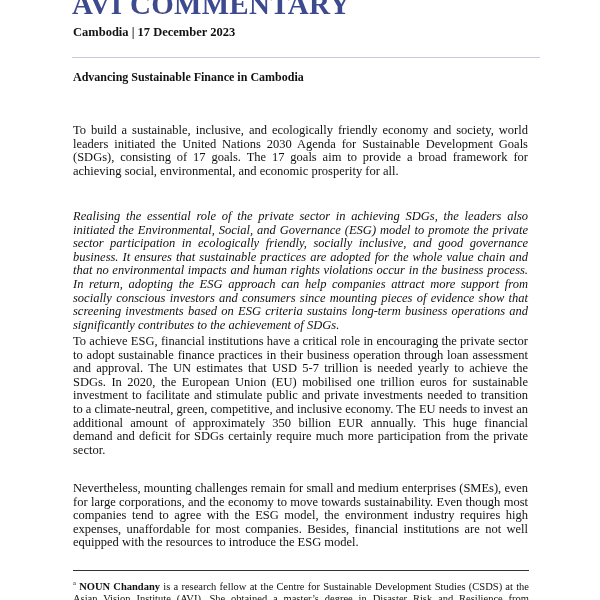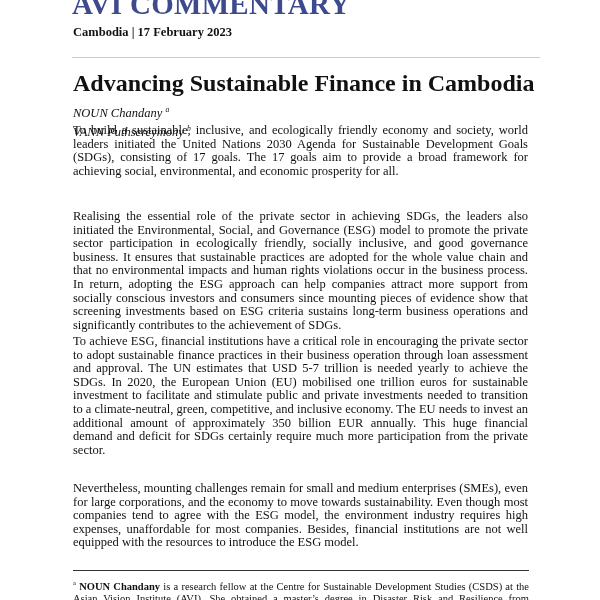--- a/index.html
+++ b/index.html
@@ -12,60 +12,50 @@
   }
   .dateline {
     position: absolute; left: 73px; top: 25px;
     font-weight: bold; font-size: 12.5px; white-space: nowrap;
   }
   .rule-top {
     position: absolute; left: 72px; top: 57px; width: 468px; height: 1px; background: #c9c9e0;
   }
   .title {
     position: absolute; left: 73px; top: 70px;
-    font-weight: bold; font-size: 24px; white-space: nowrap; margin: 0;
+    font-weight: bold; font-size: 12px; white-space: nowrap; margin: 0;
   }
   .authors { position: absolute; left: 73px; top: 102px; font-style: italic; font-size: 12.5px; line-height: 15px; }
   .authors sup { font-size: 7.5px; }
   .body-text {
     position: absolute; left: 73px; width: 455px;
     font-size: 12.5px; line-height: 13.6px; text-align: justify; margin: 0;
   }
   .p1 { top: 124px; }
-  .p2 { top: 210px; }
+  .p2 { top: 210px; font-style: italic; }
   .p3 { top: 335px; }
   .p4 { top: 482px; }
   .rule-foot { position: absolute; left: 73px; top: 570px; width: 456px; height: 1px; background: #333; }
   .footnote {
     position: absolute; left: 73px; top: 577px; width: 456px;
     font-size: 10.5px; line-height: 12px; text-align: justify; margin: 0;
   }
   .footnote sup { font-size: 6.5px; }
   .footnote b { font-weight: bold; }
 </style>
 </head>
 <body>
 
 <div class="page">
   <div class="masthead">AVI COMMENTARY</div>
-  <div class="dateline">Cambodia | 17 February 2023</div>
+  <div class="dateline">Cambodia | 17 December 2023</div>
   <div class="rule-top"></div>
 
   <h1 class="title">Advancing Sustainable Finance in Cambodia</h1>
 
-  <div class="authors">
-    <div>
-      <span>NOUN Chandany</span>
-      <sup>a</sup>
-    </div>
-    <div>
-      <span>VANN Puthsereymony</span>
-      <sup>b</sup>
-    </div>
-  </div>
 
   <p class="body-text p1">To build a sustainable, inclusive, and ecologically friendly economy and society, world leaders initiated the United Nations 2030 Agenda for Sustainable Development Goals (SDGs), consisting of 17 goals. The 17 goals aim to provide a broad framework for achieving social, environmental, and economic prosperity for all.</p>
   <p class="body-text p2">Realising the essential role of the private sector in achieving SDGs, the leaders also initiated the Environmental, Social, and Governance (ESG) model to promote the private sector participation in ecologically friendly, socially inclusive, and good governance business. It ensures that sustainable practices are adopted for the whole value chain and that no environmental impacts and human rights violations occur in the business process. In return, adopting the ESG approach can help companies attract more support from socially conscious investors and consumers since mounting pieces of evidence show that screening investments based on ESG criteria sustains long-term business operations and significantly contributes to the achievement of SDGs.</p>
   <p class="body-text p3">To achieve ESG, financial institutions have a critical role in encouraging the private sector to adopt sustainable finance practices in their business operation through loan assessment and approval. The UN estimates that USD 5-7 trillion is needed yearly to achieve the SDGs. In 2020, the European Union (EU) mobilised one trillion euros for sustainable investment to facilitate and stimulate public and private investments needed to transition to a climate-neutral, green, competitive, and inclusive economy. The EU needs to invest an additional amount of approximately 350 billion EUR annually. This huge financial demand and deficit for SDGs certainly require much more participation from the private sector.</p>
   <p class="body-text p4">Nevertheless, mounting challenges remain for small and medium enterprises (SMEs), even for large corporations, and the economy to move towards sustainability. Even though most companies tend to agree with the ESG model, the environment industry requires high expenses, unaffordable for most companies. Besides, financial institutions are not well equipped with the resources to introduce the ESG model.</p>
 
   <div class="rule-foot"></div>
   <p class="footnote"><sup>a</sup> <b>NOUN Chandany</b><span> is a research fellow at the Centre for Sustainable Development Studies (CSDS) at the Asian Vision Institute (AVI). She obtained a master’s degree in Disaster Risk and Resilience from University</span></p>
 </div>
 

